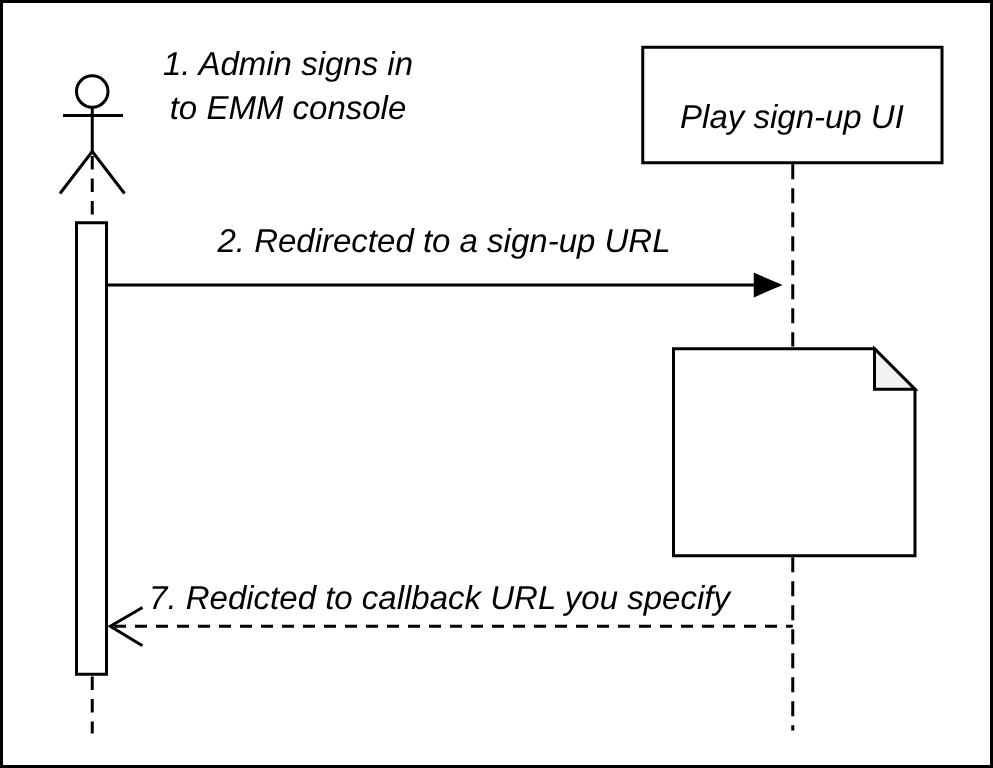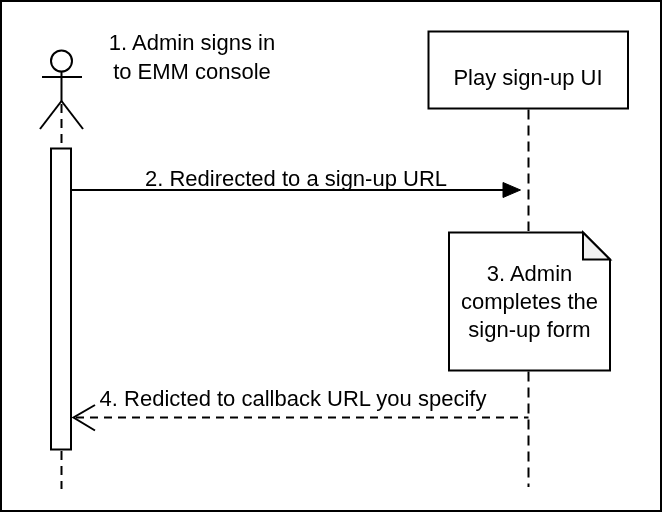--- a/index.html
+++ b/index.html
@@ -8,20 +8,21 @@
     background: #ffffff;
   }
   #stage {
     position: relative;
     width: 662px;
     height: 512px;
     background: #ffffff;
     font-family: "Liberation Sans", "DejaVu Sans", sans-serif;
     color: #000000;
     overflow: hidden;
+    font-style: italic;
   }
   #stage svg {
     position: absolute;
     left: 0;
     top: 0;
   }
   .label {
     position: absolute;
     font-size: 22px;
     line-height: 29px;
@@ -81,21 +82,18 @@
       <line x1="76" y1="417.5" x2="528.5" y2="417.5" stroke="#000000" stroke-width="2" stroke-dasharray="8,6"></line>
       <polyline points="95,405 73.5,417.5 95,430.5" fill="none" stroke="#000000" stroke-width="2"></polyline>
     </g>
   </svg>
 
   <div class="label" style="left:42px; top:28px; width:300px;">1. Admin signs in
 to EMM console</div>
 
   <div class="label flex-center" style="left:428px; top:31px; width:200px; height:92px;">Play sign-up UI</div>
 
-  <div class="label" style="left:136px; top:164px; width:320px;">2. Redirected to a sign-up URL</div>
+  <div class="label" style="left:136px; top:146px; width:320px;">2. Redirected to a sign-up URL</div>
 
-  <div class="label flex-center" id="note-label" style="left:449px; top:232px; width:161px; height:139px;">3. Admin
-completes the
-sign-up form</div>
 
-  <div class="label" style="left:83px; top:384px; width:420px;">4. Redicted to callback URL you specify</div>
+  <div class="label" style="left:83px; top:384px; width:420px;">7. Redicted to callback URL you specify</div>
 
 </div>
 
 </body></html>

